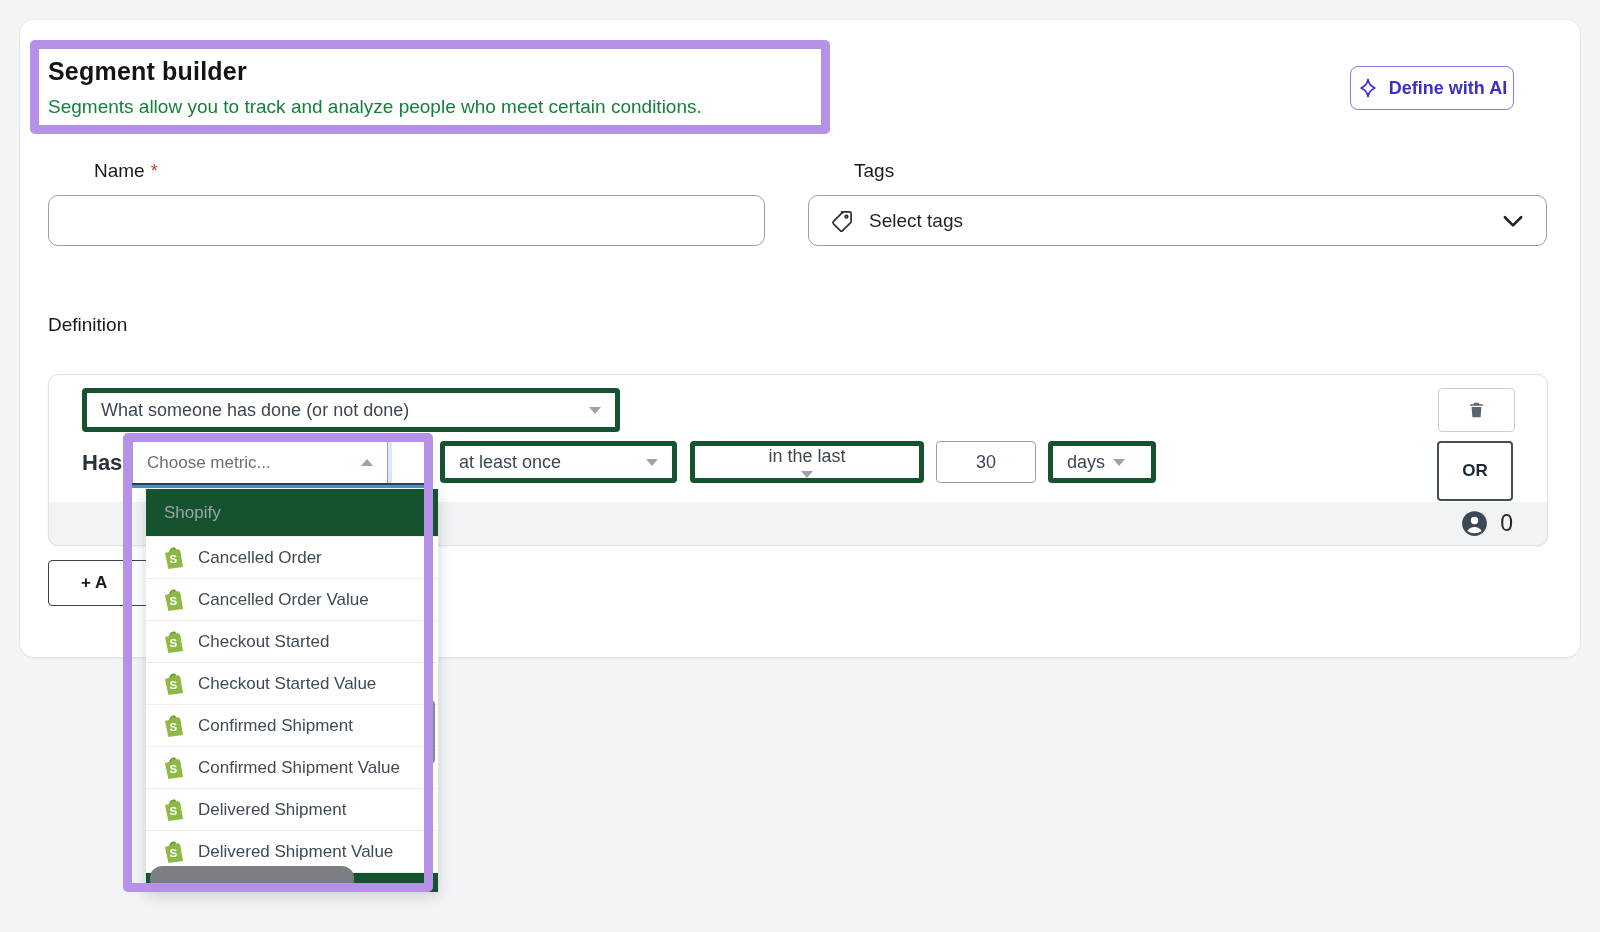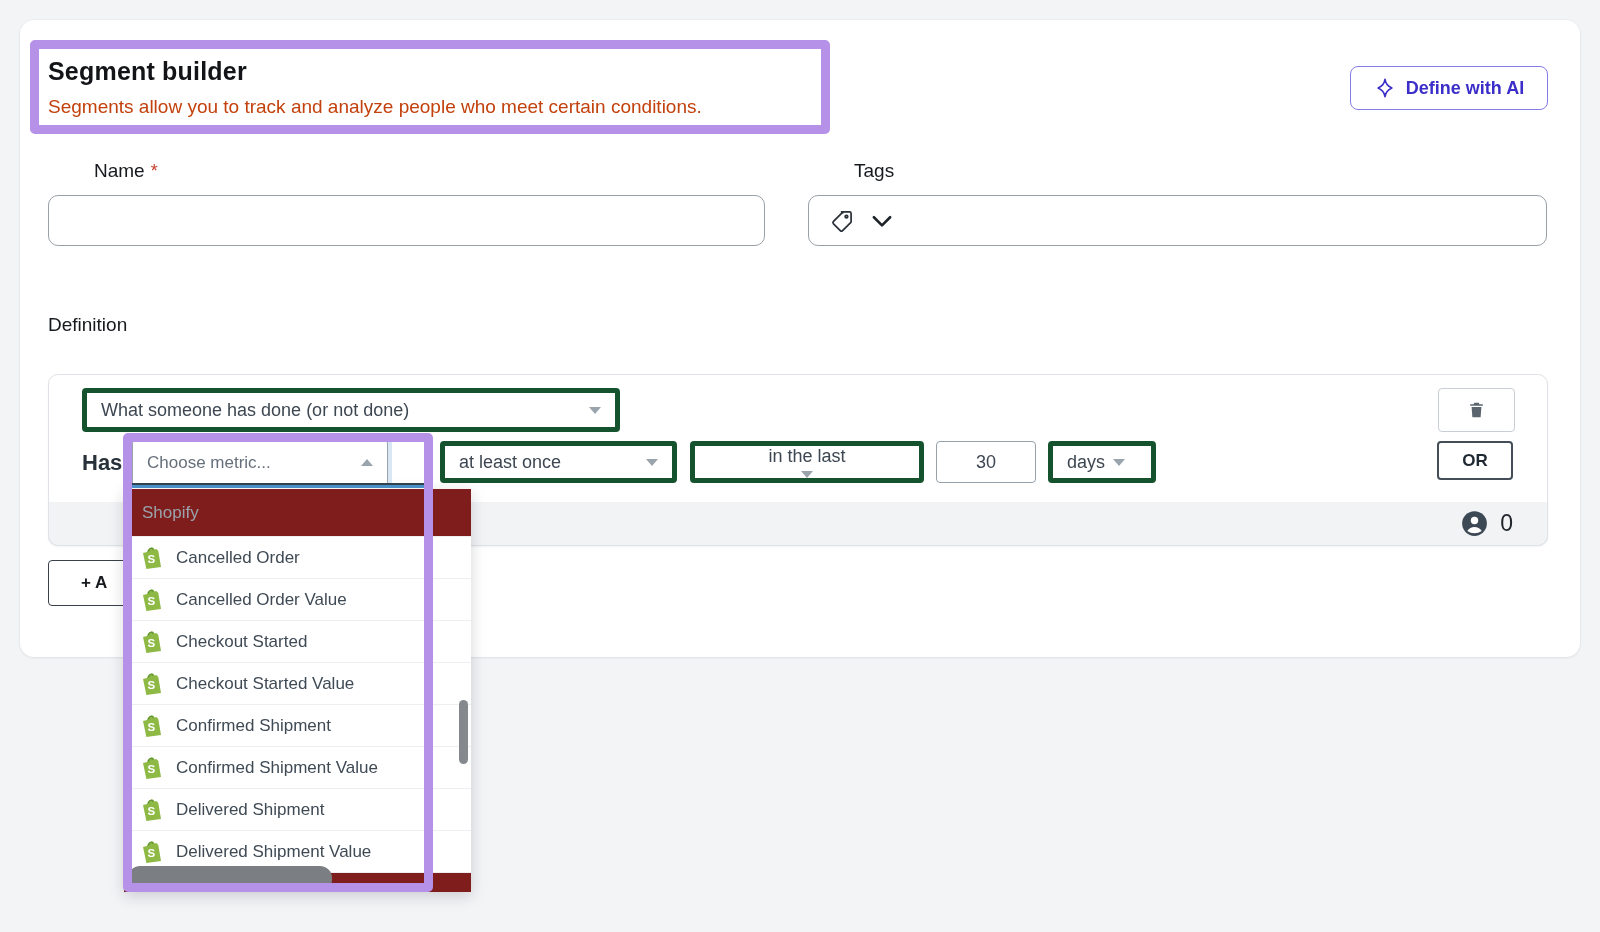--- a/index.html
+++ b/index.html
@@ -23,24 +23,24 @@
   
   .hl-frame {
     border:9px solid #b592e8; border-radius:5px;
     pointer-events:none; z-index:40; background:transparent;
   }
   .hl-title   { left:30px;  top:40px;  width:800px; height:94px;  }
   .hl-dropdown{ left:123px; top:433px; width:310px; height:459px; }
 
   
   .page-title { left:48px; top:57px; font-size:25px; font-weight:700; letter-spacing:.2px; color:#121417; }
-  .page-subtitle { left:48px; top:96px; font-size:19px; color:#c2410c; }
+  .page-subtitle { left:48px; top:96px; font-size:19px; color:#15803d; }
 
   .define-ai-btn {
-    left:1350px; top:66px; width:198px; height:44px;
+    left:1350px; top:66px; width:164px; height:44px;
     background:#fff; border:1.5px solid #857ce6; border-radius:8px;
     display:flex; align-items:center; justify-content:center; gap:10px;
     color:#3b2ec9; font-size:18px; font-weight:700; cursor:pointer;
   }
 
   
   .field-label { font-size:19px; color:#16191d;margin-left:46px; }
   .req { color:#c43d2a; margin-left:6px; font-size:18px; }
   .name-label { left:48px; top:160px; }
   .name-input {
@@ -108,37 +108,37 @@
   .freq-select   { left:440px; top:441px; width:237px; height:42px; }
   .tf-select     { left:690px; top:441px; width:234px; height:42px;flex-direction:column; }
   .qty-input {
     left:936px; top:441px; width:100px; height:42px;
     border:1px solid #97a1aa; border-radius:4px; background:#fff;
     font-size:18px; color:#3d4752; text-align:center;
     font-family:"Liberation Sans",sans-serif;
   }
   .unit-select   { left:1048px; top:441px; width:108px; height:42px; }
   .or-btn {
-    left:1437px; top:441px; width:76px; height:39px;
+    left:1437px; top:441px; width:76px; height:60px;
     background:#fff; border:2px solid #434e59; border-radius:4px;
     font-size:17px; font-weight:700; color:#1f2933;
     display:flex; align-items:center; justify-content:center; cursor:pointer;
   }
 
   .and-btn {
     left:48px; top:560px; width:230px; height:46px;
     background:#fff; border:1.5px solid #39424b; border-radius:4px;
     display:flex; align-items:center; padding-left:32px;
     font-size:17px; font-weight:700; color:#16191d; z-index:1; cursor:pointer;
   }
 
   
   .metric-menu {
-    left:124px; top:489px; width:347px; height:403px;
-    background:#7f1d1d; z-index:30; overflow:hidden;
+    left:146px; top:489px; width:292px; height:403px;
+    background:#14532d; z-index:30; overflow:hidden;
     box-shadow:0 4px 14px rgba(20,25,40,.18);
   }
   .menu-group-header {
     height:48px; display:flex; align-items:center;
     padding-left:18px; font-size:17px; color:#9aa3ab;
     border-bottom:1px solid #eceff1;
   }
   .menu-item {
     height:42px; display:flex; align-items:center; gap:14px;
     padding-left:18px; border-bottom:1px solid #eceff1;
@@ -177,20 +177,21 @@
 <input class="abs name-input" type="text" value="" style="">
 
 <div class="abs field-label tags-label">Tags</div>
 <div class="abs tags-select">
   <span style="display:flex;">
     <svg width="26" height="26" viewBox="0 0 24 24" fill="none" stroke="#2b3138" stroke-width="1.6" stroke-linejoin="round">
       <path d="M11.6 3.6 h7.3 a1.5 1.5 0 0 1 1.5 1.5 v7.3 a1.5 1.5 0 0 1 -.44 1.06 l-7.4 7.4 a1.5 1.5 0 0 1 -2.12 0 l-6.3-6.3 a1.5 1.5 0 0 1 0-2.12 l7.4-7.4 a1.5 1.5 0 0 1 1.06-.44 Z"></path>
       <circle cx="16.1" cy="7.9" r="1.2"></circle>
     </svg>
   </span>
+  <span class="placeholder">Select tags</span>
   <span style="display:flex;">
     <svg width="26" height="26" viewBox="0 0 24 24" fill="none" stroke="#1f2429" stroke-width="2.4" stroke-linecap="round" stroke-linejoin="round">
       <path d="M4.5 8.5 L12 16 L19.5 8.5"></path>
     </svg>
   </span>
 </div>
 
 <div class="abs definition-label">Definition</div>
 
 <div class="abs condition-card"></div>

